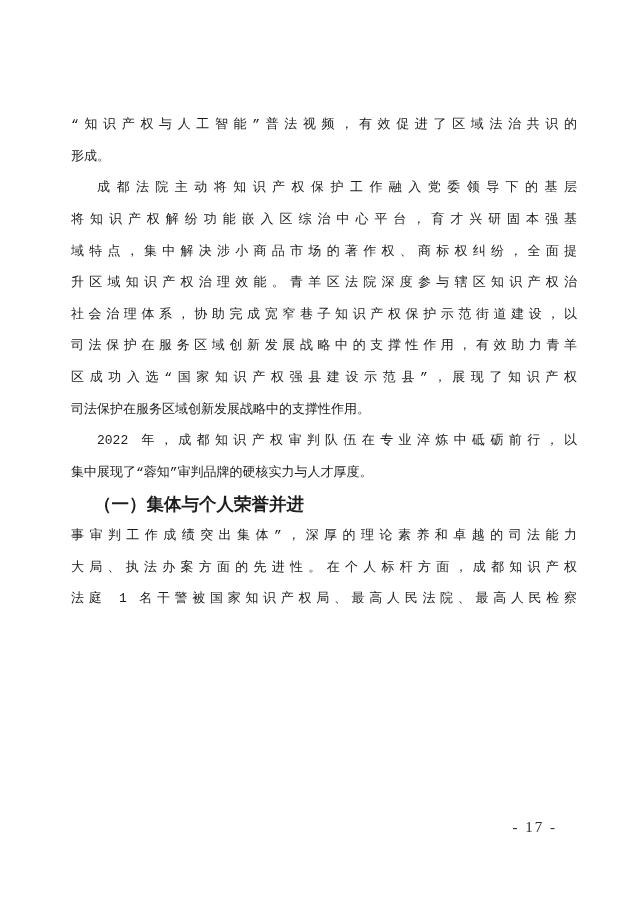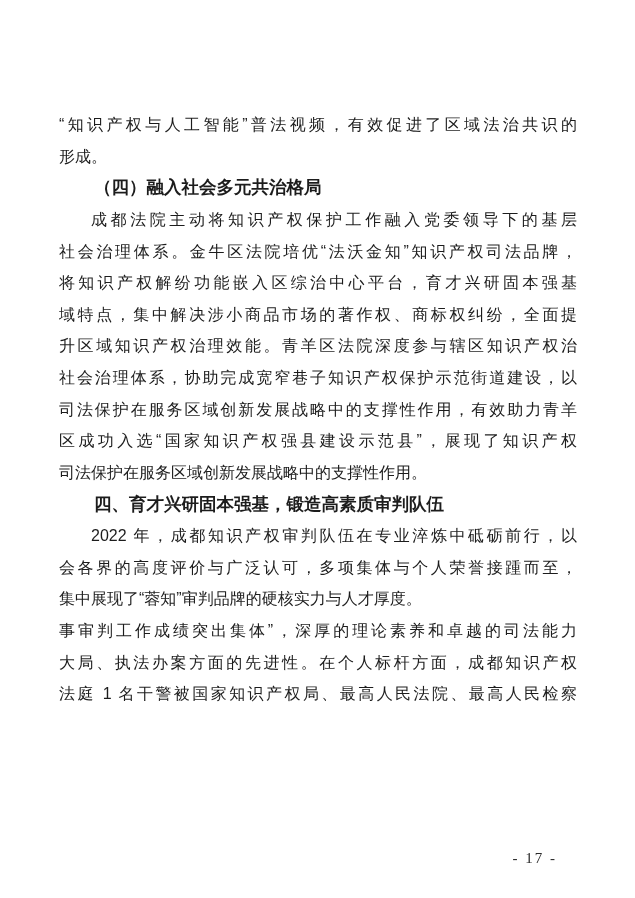--- a/index.html
+++ b/index.html
@@ -17,27 +17,28 @@
   }
   .content {
     position: absolute;
     left: 59px;
     top: 109px;
     width: 518px;
   }
   .line {
     height: 31.64px;
     line-height: 31.64px;
-    font-family: Liberation Sans, sans-serif;
-    font-size: 16px;
+    font-family: Liberation Mono, monospace;
+    font-size: 13px;
     text-align: justify;
     text-align-last: justify;
     text-justify: inter-character;
     overflow: hidden;
     white-space: nowrap;
+    margin-left: 12px;
   }
   .line.indent {
     text-indent: 2em;
   }
   .line.end {
     text-align-last: left;
   }
   .heading {
     height: 31.64px;
     line-height: 31.64px;
@@ -50,42 +51,38 @@
   }
   .footer {
     position: absolute;
     top: 817px;
     right: 78px;
     font-family: "Liberation Serif", "DejaVu Serif", serif;
     font-size: 15px;
     line-height: 20px;
     color: #2a2a2a;
     letter-spacing: 2px;
-    margin-top: 31px;
   }
 </style>
 </head>
 <body>
 
 <div class="page">
   <main class="content" id="doc-content">
       <div class="line">“知识产权与人工智能”普法视频，有效促进了区域法治共识的</div>
       <div class="line end">形成。</div>
-      <div class="heading">（四）融入社会多元共治格局</div>
       <div class="line indent">成都法院主动将知识产权保护工作融入党委领导下的基层</div>
-      <div class="line">社会治理体系。金牛区法院培优“法沃金知”知识产权司法品牌，</div>
       <div class="line">将知识产权解纷功能嵌入区综治中心平台，育才兴研固本强基</div>
       <div class="line">域特点，集中解决涉小商品市场的著作权、商标权纠纷，全面提</div>
       <div class="line">升区域知识产权治理效能。青羊区法院深度参与辖区知识产权治</div>
       <div class="line">社会治理体系，协助完成宽窄巷子知识产权保护示范街道建设，以</div>
       <div class="line">司法保护在服务区域创新发展战略中的支撑性作用，有效助力青羊</div>
       <div class="line">区成功入选“国家知识产权强县建设示范县”，展现了知识产权</div>
       <div class="line end">司法保护在服务区域创新发展战略中的支撑性作用。</div>
-      <div class="heading">四、育才兴研固本强基，锻造高素质审判队伍</div>
       <div class="line indent">2022 年，成都知识产权审判队伍在专业淬炼中砥砺前行，以</div>
-      <div class="line">会各界的高度评价与广泛认可，多项集体与个人荣誉接踵而至，</div>
       <div class="line end">集中展现了“蓉知”审判品牌的硬核实力与人才厚度。</div>
+      <div class="heading">（一）集体与个人荣誉并进</div>
       <div class="line">事审判工作成绩突出集体”，深厚的理论素养和卓越的司法能力</div>
       <div class="line">大局、执法办案方面的先进性。在个人标杆方面，成都知识产权</div>
       <div class="line">法庭 1 名干警被国家知识产权局、最高人民法院、最高人民检察</div>
     </main>
   <div class="footer">- 17 -</div>
 </div>
 
 </body></html>

